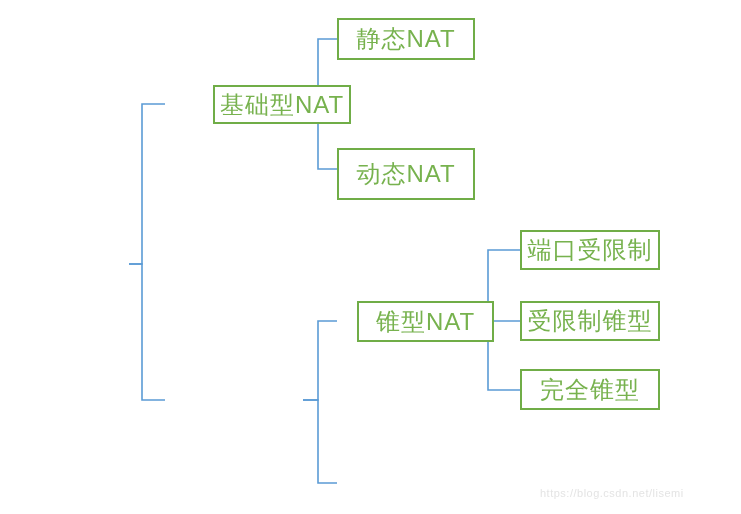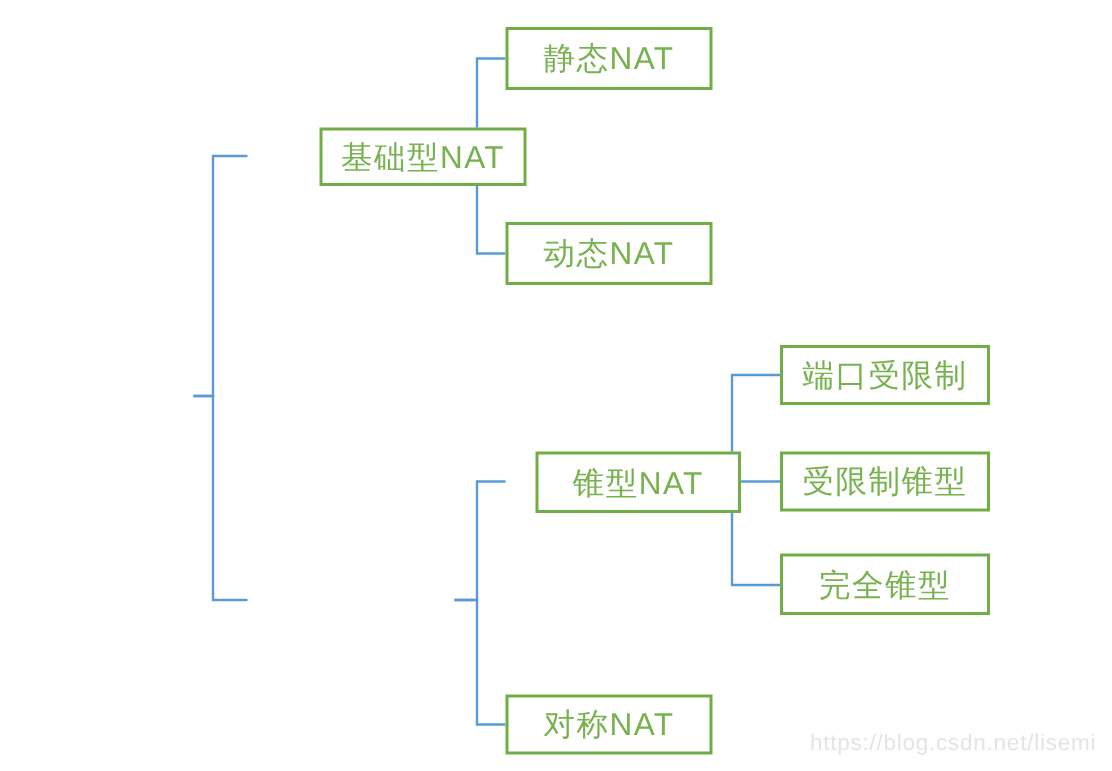--- a/index.html
+++ b/index.html
@@ -26,40 +26,40 @@
   }
   .node {
     position: absolute;
     box-sizing: border-box;
     border: 2px solid #70ad47;
     background: #ffffff;
     color: #77b24e;
     display: flex;
     align-items: center;
     justify-content: center;
-    font-size: 21px;
+    font-size: 24px;
     letter-spacing: 1px;
     white-space: nowrap;
   }
   .node-nat            { left: 19px;  top: 243px; width: 110px; height: 42px; }
   .node-basic-nat      { left: 165px; top: 85px;  width: 138px; height: 39px; margin-left: 48px; }
   .node-napt           { left: 165px; top: 380px; width: 138px; height: 41px; }
   .node-static-nat     { left: 337px; top: 18px;  width: 138px; height: 42px; }
-  .node-dynamic-nat    { left: 337px; top: 148px; width: 138px; height: 42px; }
+  .node-dynamic-nat    { left: 337px; top: 148px; width: 138px; height: 52px; }
   .node-cone-nat       { left: 337px; top: 301px; width: 137px; height: 41px; margin-left: 20px; }
   .node-symmetric-nat  { left: 337px; top: 463px; width: 138px; height: 40px; }
   .node-port-restricted{ left: 520px; top: 230px; width: 140px; height: 40px; }
   .node-restricted-cone{ left: 520px; top: 301px; width: 140px; height: 40px; }
   .node-full-cone      { left: 520px; top: 369px; width: 140px; height: 41px; }
   .watermark {
     position: absolute;
     left: 540px;
     top: 487px;
     color: #e4e4e4;
-    font-size: 15px;
+    font-size: 11px;
     letter-spacing: 0.5px;
     user-select: none;
   }
 </style>
 </head>
 <body>
 
 <div class="canvas">
 
   <svg class="edges" viewBox="0 0 741 514" xmlns="http://www.w3.org/2000/svg">
@@ -85,23 +85,20 @@
   </div>
 
   <div class="node node-dynamic-nat">
     <span>动态NAT</span>
   </div>
 
   <div class="node node-cone-nat">
     <span>锥型NAT</span>
   </div>
 
-  <div class="node node-symmetric-nat">
-    <span>对称NAT</span>
-  </div>
 
   <div class="node node-port-restricted">
     <span>端口受限制</span>
   </div>
 
   <div class="node node-restricted-cone">
     <span>受限制锥型</span>
   </div>
 
   <div class="node node-full-cone">

